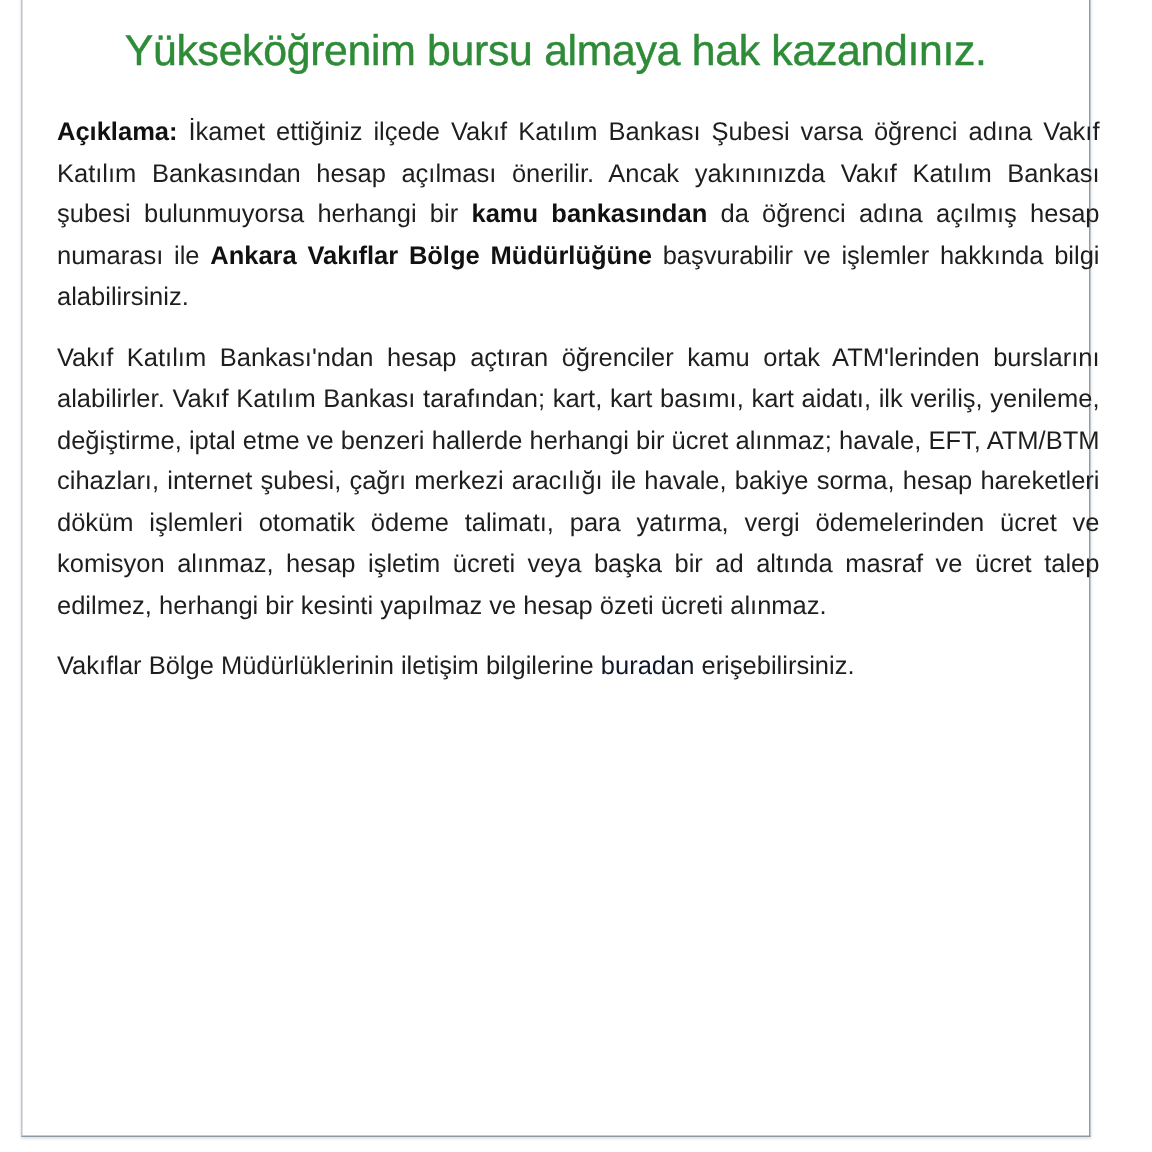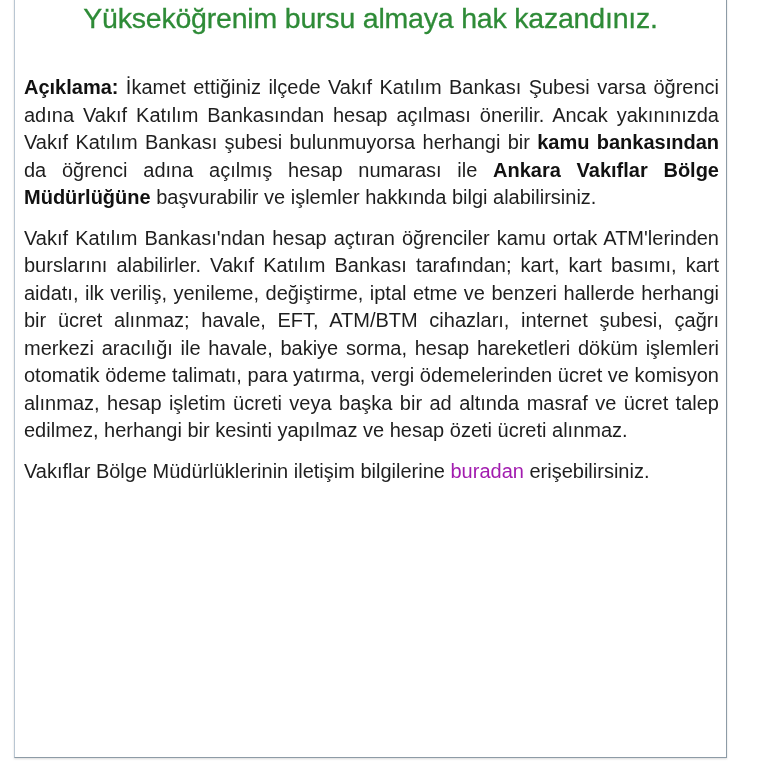--- a/index.html
+++ b/index.html
@@ -24,48 +24,48 @@
       border-right: 1.5px solid #8d9ba6;
       border-bottom: 1.5px solid #8d9ba6;
       box-shadow: 0 1px 2px rgba(0,0,0,0.15);
       background: #ffffff;
       box-sizing: border-box;
     }
     .title {
       position: absolute;
       left: 0;
       right: 0;
-      top: 4px;
+      top: 20px;
       text-align: center;
       color: #2e8b37;
       font-size: 28.5px;
       letter-spacing: -0.2px;
       font-weight: normal;
       -webkit-text-stroke: 0.3px #2e8b37;
       margin: 0;
     }
     .content {
       position: absolute;
-      left: 9px;
+      left: 23px;
       width: 695px;
       top: 76px;
       color: #1e1e1e;
-      font-size: 20px;
+      font-size: 17px;
       line-height: 27.5px;
     }
     .para {
       margin: 0 0 13px 0;
       text-align: justify;
     }
     .para b {
       font-weight: bold;
       color: #111;
     }
     .link {
-      color: #a21caf;
+      color: #0f172a;
       text-decoration: none;
       cursor: pointer;
     }
     .p4 { margin-bottom: 0; }
     .p4 .justify-line {
       text-align: justify;
       text-align-last: left;
     }
   </style>
 </head>

